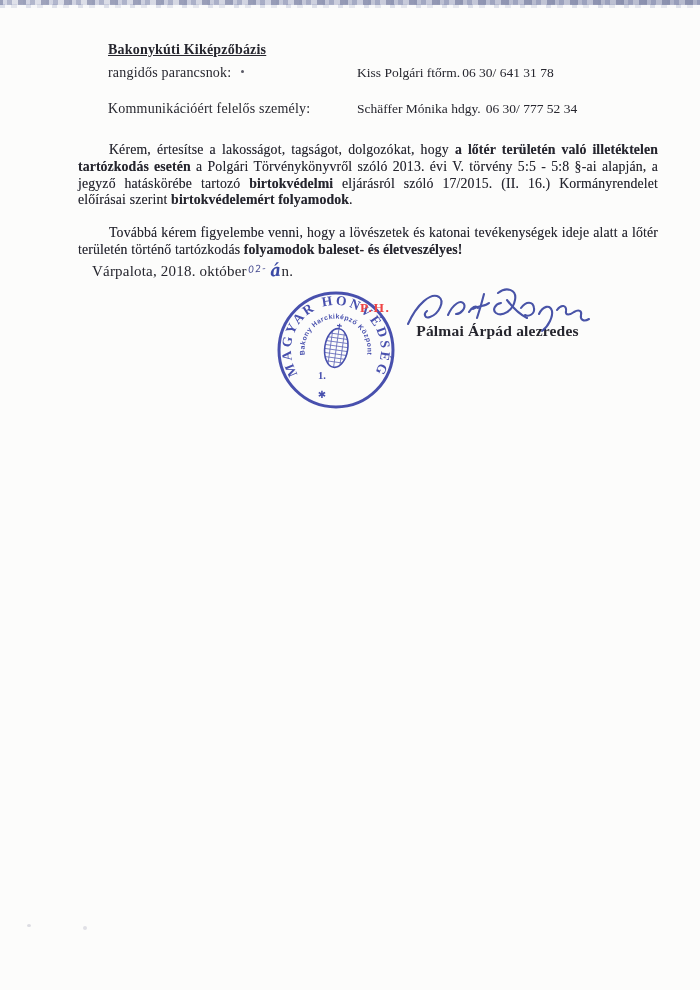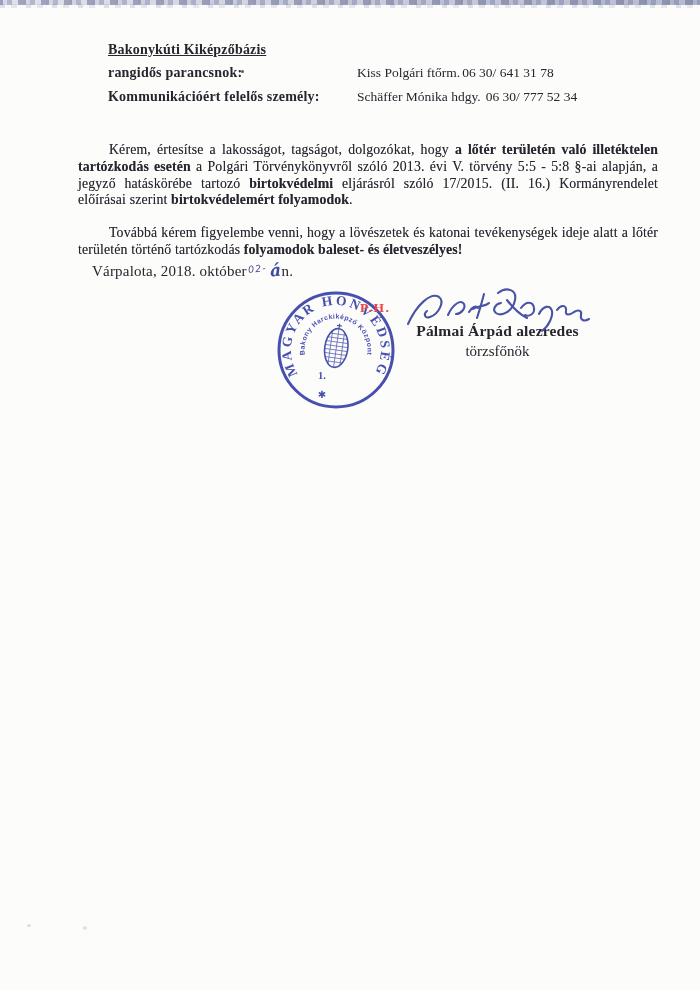--- a/index.html
+++ b/index.html
@@ -20,24 +20,24 @@
   }
   .scan-noise2{
     position:absolute;top:4px;left:0;width:700px;height:4px;opacity:.75;
     background:repeating-linear-gradient(90deg,
       rgba(140,148,185,0.35) 0 5px, rgba(214,218,235,0.12) 5px 11px,
       rgba(150,158,190,0.30) 11px 17px, rgba(224,228,242,0.10) 17px 26px);
     filter:blur(0.7px);
   }
   .hdr-org{position:absolute;left:108px;top:42px;font-weight:bold;font-size:14px;letter-spacing:.2px;text-decoration:underline;}
   .hrow{position:absolute;left:0;width:700px;height:18px;}
-  .hrow .hlabel{position:absolute;left:108px;font-weight:bold;font-size:14px;letter-spacing:.2px;}
+  .hrow .hlabel{position:absolute;left:108px;font-weight:normal;font-size:14px;letter-spacing:.2px;}
   .hrow .hvalue{position:absolute;left:357px;font-size:13.5px;}
   .hrow .hphone{margin-left:5px;}
-  .hrow.r1{top:65px;} .hrow.r2{top:89px;}
+  .hrow.r1{top:65px;} .hrow.r2{top:101px;}
   .hrow.r1 .hphone{margin-left:2px;}
   .para{
     position:absolute;left:62px;width:580px;margin:16px;
     font-size:13.8px;line-height:16.8px;text-align:justify;
     text-indent:31px;letter-spacing:.15px;
     text-shadow:0 0 .4px rgba(40,40,60,.45);
   }
   .p1{top:126px;} .p2{top:209px;}
   .para b{letter-spacing:.1px;}
   .dateline{position:absolute;left:92px;top:260px;font-size:15px;letter-spacing:.2px;}
@@ -138,19 +138,18 @@
       <path d="M 70,25 C 76,21 82,23 86,19"></path>
       <path d="M 95,9 C 104,2 114,6 112,16 C 110,27 99,33 93,29 C 89,26 92,20 98,19"></path>
       <path d="M 104,16 C 110,24 116,30 124,34"></path>
       <path d="M 118,24 C 123,17 130,17 131,24 C 132,30 126,33 122,31"></path>
       <path d="M 136,30 C 140,22 147,20 149,27 C 150,32 146,42 139,47"></path>
       <path d="M 154,26 C 158,20 164,21 163,27 C 162,32 167,31 171,28 C 176,25 179,27 178,31 C 177,36 181,38 186,35"></path>
     </g>
   </svg>
 
   <div class="sig-name">Pálmai Árpád alezredes</div>
-  <div class="sig-title">törzsfőnök</div>
 
   <div class="speck s1"></div>
   <div class="speck s2"></div>
   <div class="speck s3"></div>
 
 </div>
 
 </body></html>

